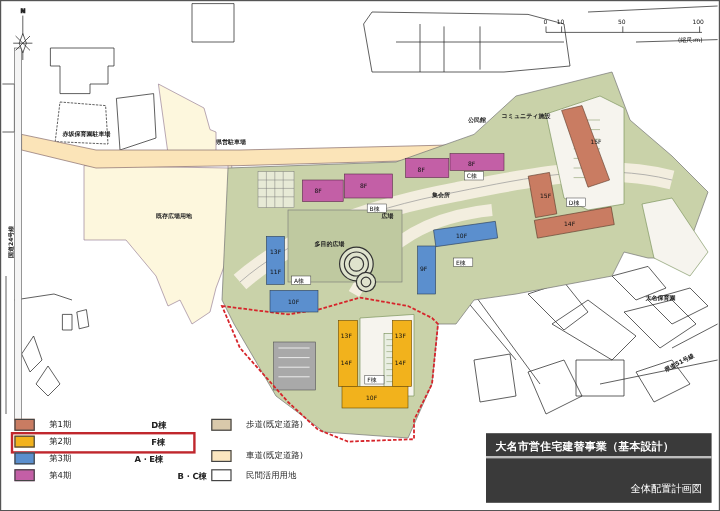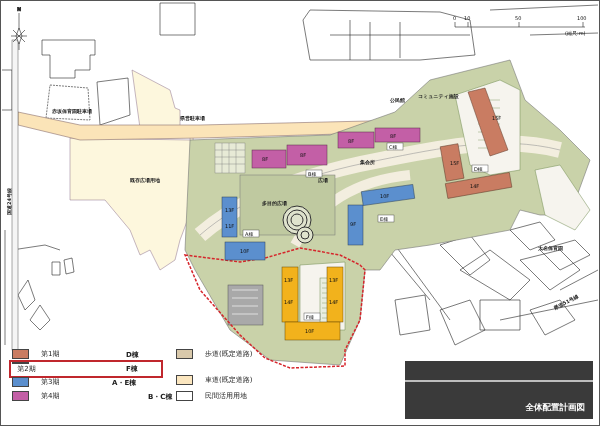--- a/index.html
+++ b/index.html
@@ -9,21 +9,21 @@
   .lbl{font-family:"DejaVu Sans",sans-serif;font-size:5px;fill:#222;font-weight:bold;}
   .blbl{font-family:"DejaVu Sans",sans-serif;font-size:5px;fill:#111;}
   .legend{position:absolute;left:8px;top:346px;width:380px;height:76px;}
   .lg-item{position:absolute;display:flex;align-items:center;height:12px;font-size:7px;font-weight:normal;color:#222;}
   .sw{width:15px;height:8px;border:1px solid #444;margin-right:12px;}
   .lg-sub{position:absolute;font-size:7px;font-weight:bold;color:#222;}
   .hl{position:absolute;left:1px;top:14px;width:150px;height:14px;border:2px solid #c0272d;}
   .titlebox{position:absolute;left:405px;top:361px;width:188px;height:58px;background:#3a3a3a;}
   .title1{position:absolute;left:8px;top:5px;color:#fff;font-size:9px;font-weight:bold;letter-spacing:0.3px;}
   .tline{position:absolute;left:0;top:19px;width:100%;height:2px;background:#bdbdbd;}
-  .title2{position:absolute;right:8px;bottom:5px;color:#fff;font-size:8.5px;font-weight:bold;}
+  .title2{position:absolute;right:8px;bottom:5px;color:#fff;font-size:8.5px;font-weight:normal;}
 </style>
 </head>
 <body>
 
 <div class="frame"></div>
 
 <svg class="map" width="600" height="426" viewBox="0 0 600 426">
 
   <g fill="none" stroke="#222" stroke-width="0.6">
     <path d="M42,40 L95,40 L95,55 L90,55 L90,70 L75,70 L75,78 L50,78 L50,55 L42,55 Z"></path>
@@ -186,21 +186,21 @@
 
 <div class="legend">
   <div class="hl"></div>
 
   <div class="lg-item" style="left:4px;top:2px;">
     <span class="sw" style="background:#c97c62"></span>
     <span>第1期</span>
   </div>
   <span class="lg-sub" style="left:118px;top:4px;">D棟</span>
 
-  <div class="lg-item" style="left:4px;top:16px;flex-direction:column;">
+  <div class="lg-item" style="left:4px;top:16px;">
     <span class="sw" style="background:#f2b21c"></span>
     <span>第2期</span>
   </div>
   <span class="lg-sub" style="left:118px;top:18px;">F棟</span>
 
   <div class="lg-item" style="left:4px;top:30px;">
     <span class="sw" style="background:#5b8fce"></span>
     <span>第3期</span>
   </div>
   <span class="lg-sub" style="left:104px;top:32px;">A・E棟</span>
@@ -219,15 +219,16 @@
     <span class="sw" style="background:#fbe6bf"></span>
     <span>車道(既定道路)</span>
   </div>
   <div class="lg-item" style="left:168px;top:44px;">
     <span class="sw" style="background:#ffffff"></span>
     <span>民間活用用地</span>
   </div>
 </div>
 
 <div class="titlebox">
+  <div class="title1">大名市営住宅建替事業（基本設計）</div>
   <div class="tline"></div>
   <div class="title2">全体配置計画図</div>
 </div>
 
 </body></html>

